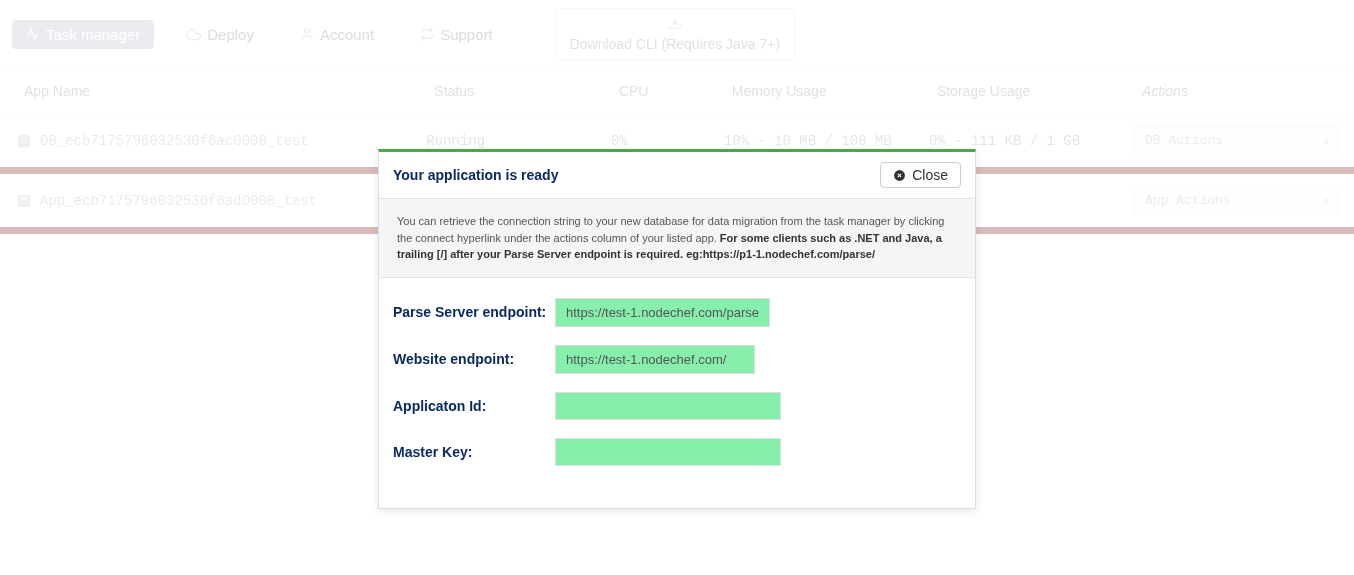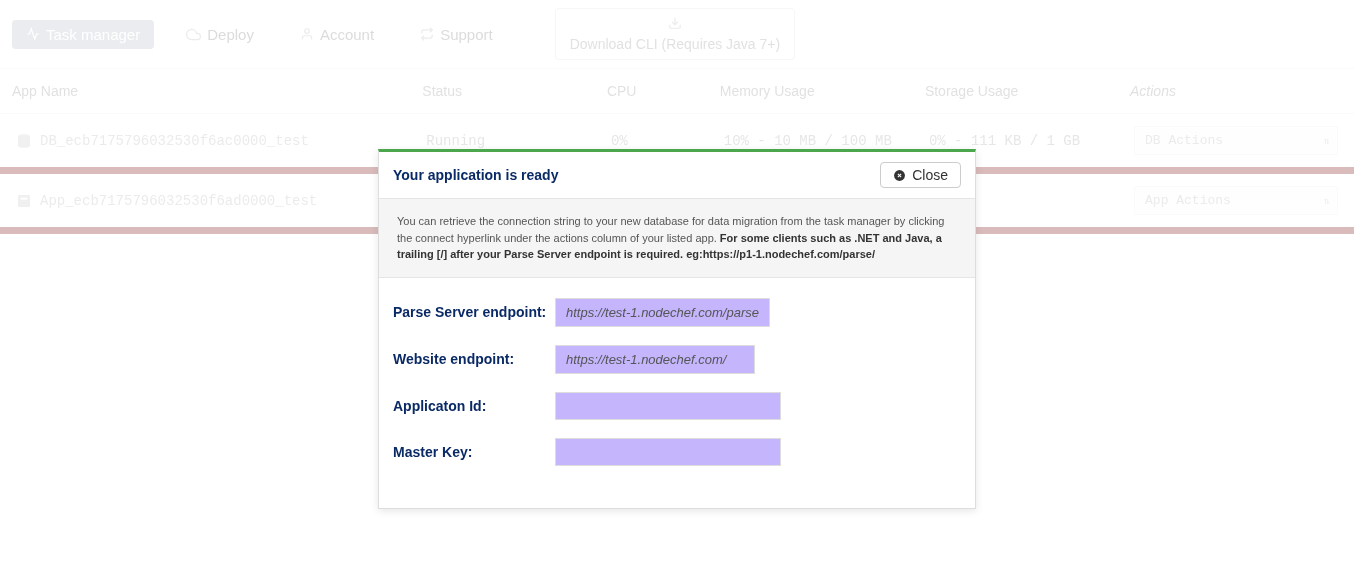--- a/index.html
+++ b/index.html
@@ -58,21 +58,21 @@
     }
     .icon { display: inline-flex; align-items: center; justify-content: center; }
     .table {
       width: 100%;
       border-collapse: collapse;
     }
     .table th {
       text-align: left;
       font-weight: 400;
       color: #999;
-      padding: 14px 12px;
+      padding: 14px 24px;
       border-bottom: 1px solid #eee;
       font-size: 14px;
     }
     .table td {
       padding: 12px 16px;
       color: #aaa;
       font-size: 14px;
       border-bottom: 7px solid #7f1d1d;
       font-family: Liberation Mono, monospace;
     }
@@ -170,22 +170,21 @@
       font-size: 14px;
     }
     .field-val {
       border: 1px solid #ddd;
       padding: 6px 10px;
       color: #555;
       font-size: 13px;
       min-width: 200px;
       min-height: 28px;
       display: inline-block;
-      background: #c4b5fd;
-      font-style: italic;
+      background: #86efac;
     }
     .field-val.empty { width: 226px; }
     svg { display: block; }
   </style>
 </head>
 <body>
 
 <div class="toolbar">
   <div class="tab active">
     <span class="icon">

